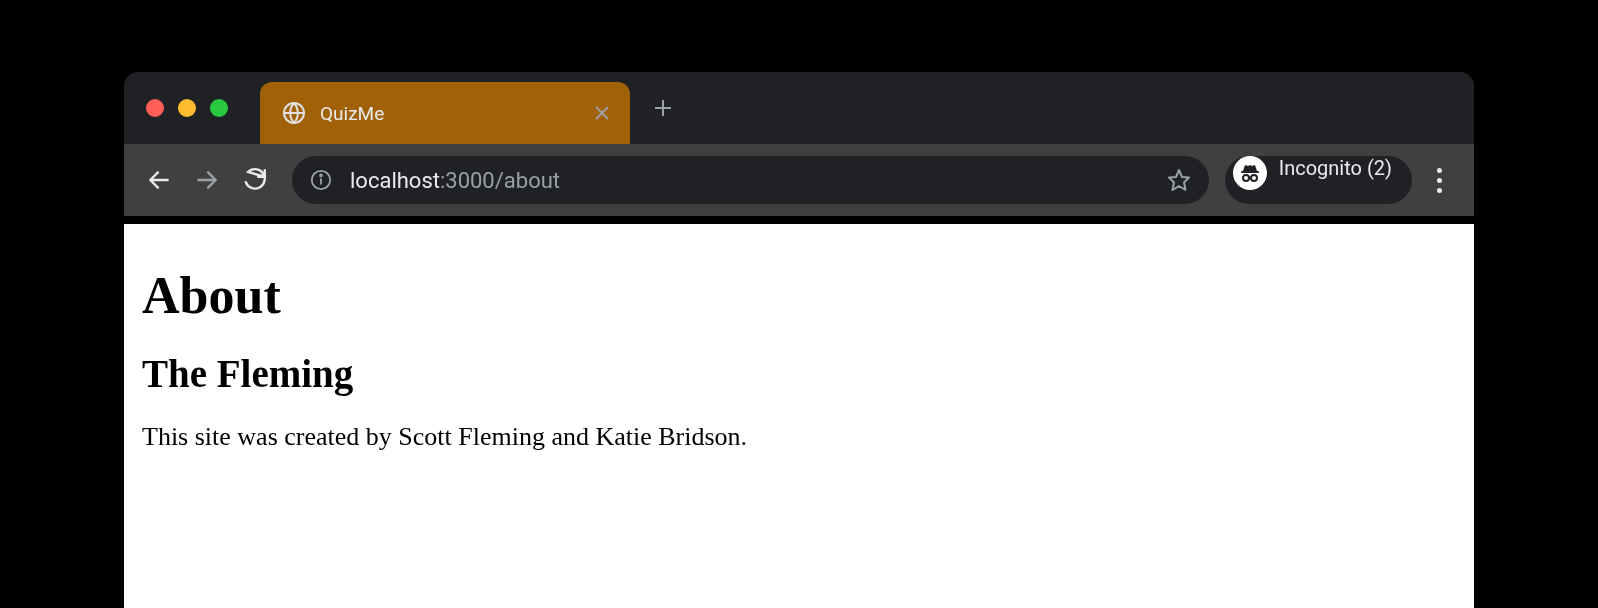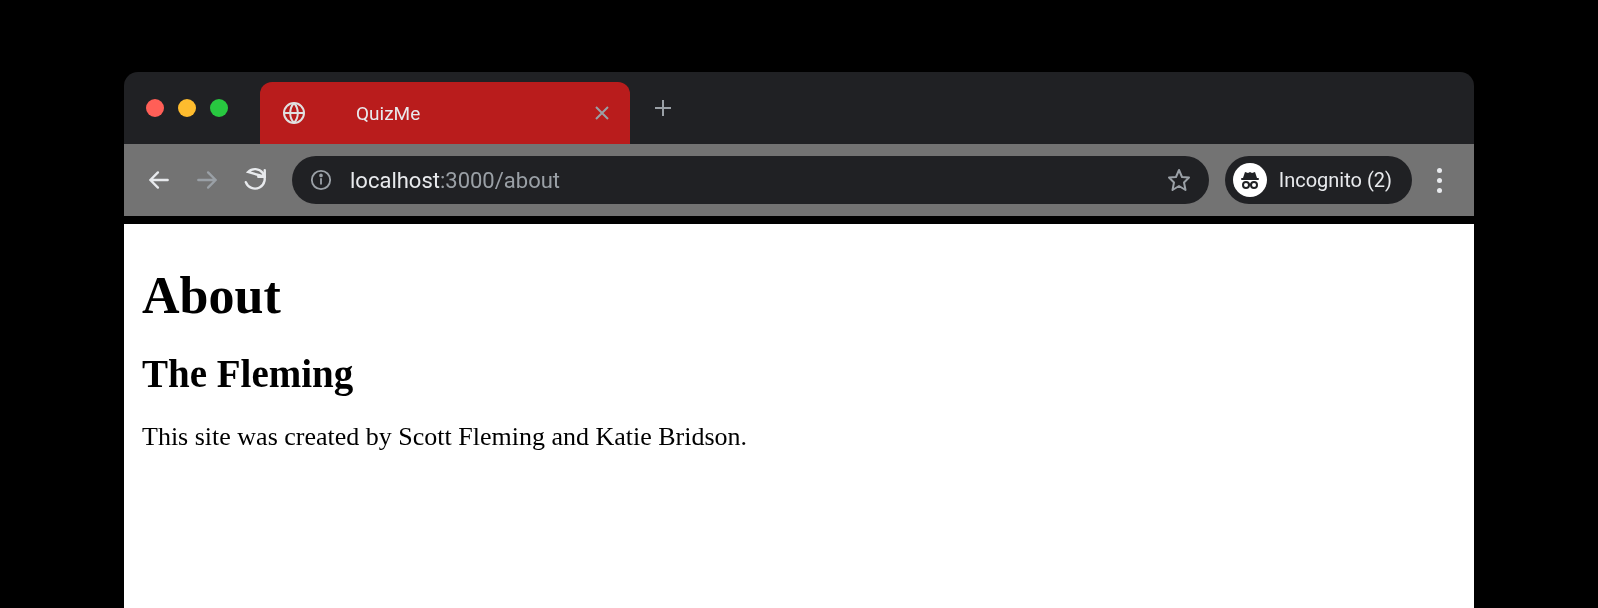--- a/index.html
+++ b/index.html
@@ -37,30 +37,29 @@
     }
     .traffic-light {
       width: 18px;
       height: 18px;
       border-radius: 50%;
     }
     .tl-red { background: #ff5f57; }
     .tl-yellow { background: #febc2e; }
     .tl-green { background: #28c840; }
     .tab {
-      background: #b91c1c;
+      background: #a16207;
       height: 62px;
       width: 370px;
       border-radius: 12px 12px 0 0;
       display: flex;
       align-items: center;
       padding: 0 16px 0 22px;
       align-self: flex-end;
       position: relative;
-      gap: 36px;
     }
     .tab-favicon {
       color: #e0e0e0;
       margin-right: 14px;
       display: flex;
       align-items: center;
     }
     .tab-title {
       color: #e8eaed;
       font-size: 19px;
@@ -81,21 +80,21 @@
       font-size: 26px;
       margin-left: 18px;
       width: 30px;
       height: 30px;
       display: flex;
       align-items: center;
       justify-content: center;
       cursor: pointer;
     }
     .toolbar {
-      background: #737373;
+      background: #404040;
       height: 72px;
       display: flex;
       align-items: center;
       padding: 0 14px;
       gap: 6px;
     }
     .nav-btn {
       width: 42px;
       height: 42px;
       display: flex;
@@ -136,21 +135,20 @@
       color: #9aa0a6;
       display: flex;
       align-items: center;
       cursor: pointer;
     }
     .incognito-badge {
       background: #202124;
       border-radius: 26px;
       height: 48px;
       display: flex;
-      align-items: center;
       padding: 0 20px 0 8px;
       gap: 12px;
       cursor: pointer;
     }
     .incognito-icon {
       width: 34px;
       height: 34px;
       background: #fff;
       border-radius: 50%;
       display: flex;

